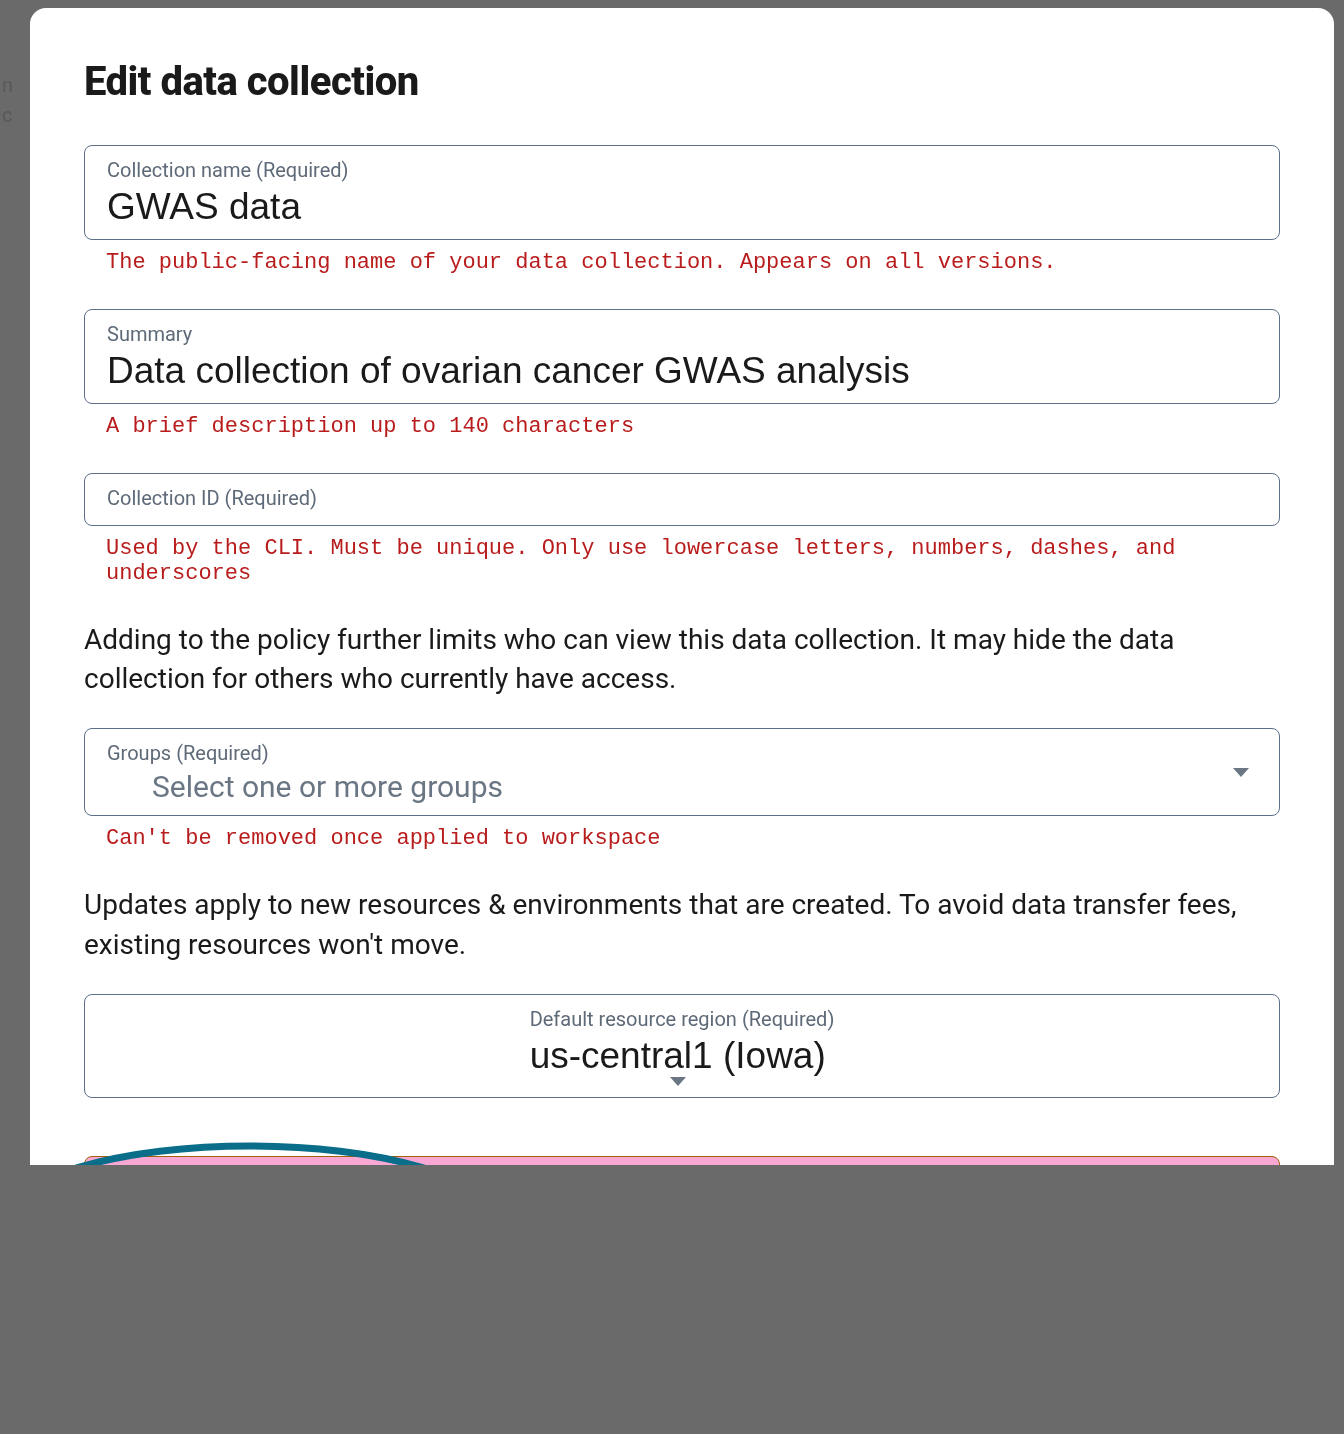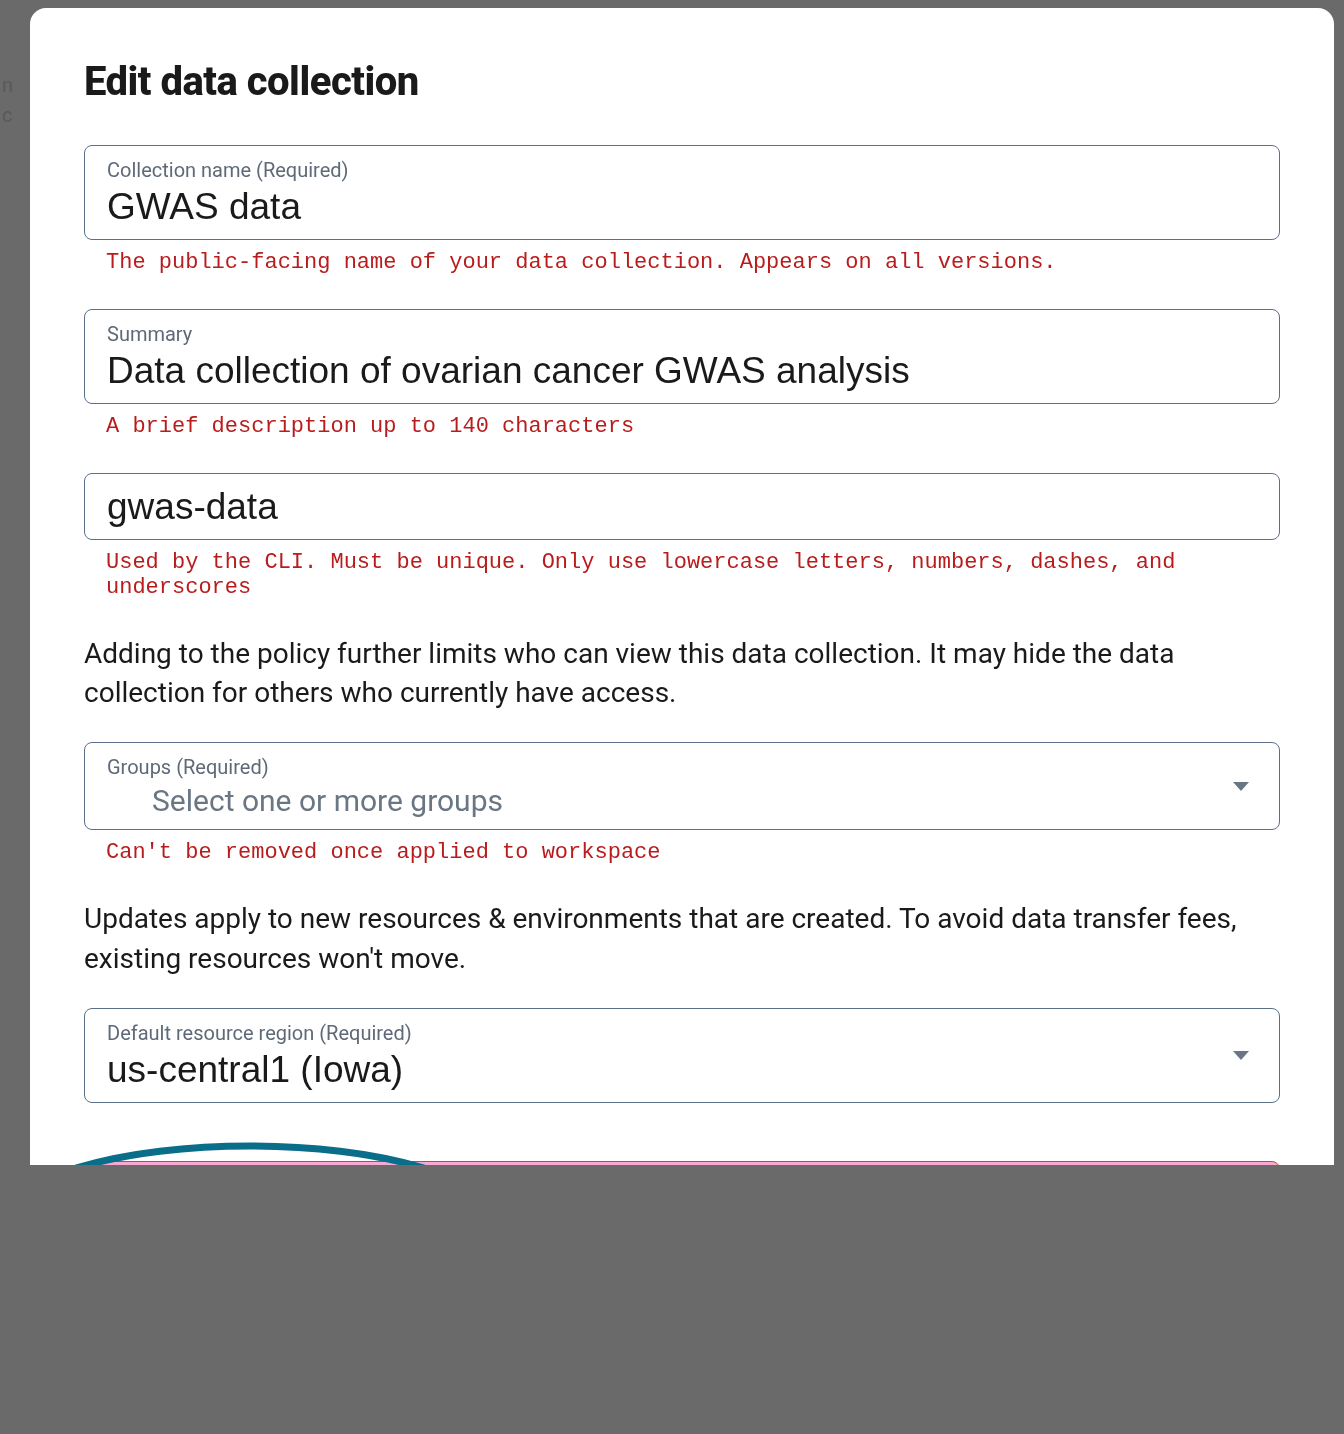--- a/index.html
+++ b/index.html
@@ -129,38 +129,38 @@
     </div>
     <div class="helper">The public-facing name of your data collection. Appears on all versions.</div>
 
     <div class="field">
       <div class="field-label">Summary</div>
       <input class="field-value" type="text" value="Data collection of ovarian cancer GWAS analysis" style="">
     </div>
     <div class="helper">A brief description up to 140 characters</div>
 
     <div class="field">
-      <input class="field-value" type="text" value="gwas-data" style="">
+      <div class="field-label">Collection ID (Required)</div>
     </div>
     <div class="helper">Used by the CLI. Must be unique. Only use lowercase letters, numbers, dashes, and underscores</div>
 
     <p class="section-text">Adding to the policy further limits who can view this data collection. It may hide the data collection for others who currently have access.</p>
 
     <div class="field select-field">
       <div class="select-body">
         <div class="field-label">Groups (Required)</div>
         <div class="field-placeholder">Select one or more groups</div>
       </div>
       <div class="caret"></div>
     </div>
     <div class="helper">Can't be removed once applied to workspace</div>
 
     <p class="section-text">Updates apply to new resources &amp; environments that are created. To avoid data transfer fees, existing resources won't move.</p>
 
-    <div class="field select-field" style="margin-bottom: 58px;">
+    <div class="field select-field" style="margin-bottom: 58px; flex-direction: column;">
       <div class="select-body">
         <div class="field-label">Default resource region (Required)</div>
         <div class="field-value">us-central1 (Iowa)</div>
       </div>
       <div class="caret"></div>
     </div>
 
     <div class="desc-field">
       <div class="desc-label">Description</div>
     </div>

